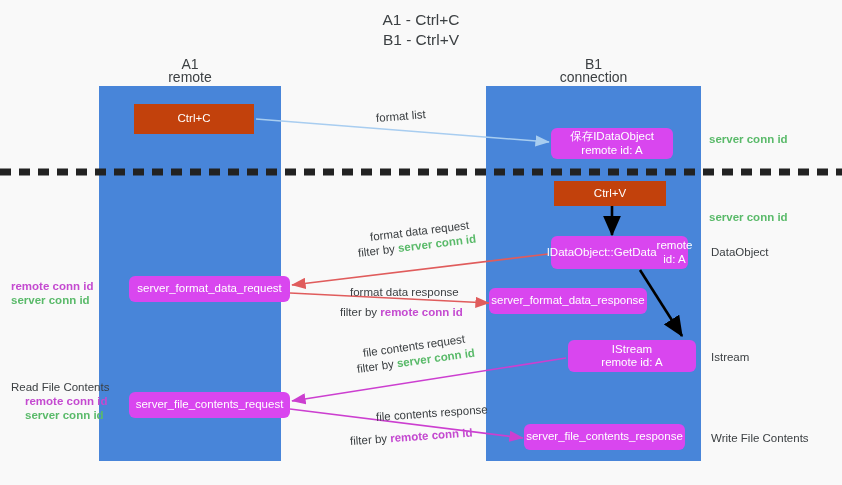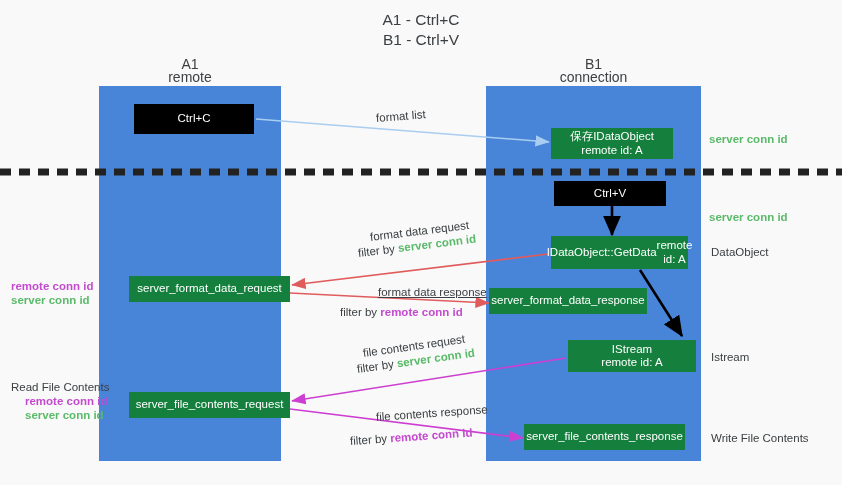--- a/index.html
+++ b/index.html
@@ -23,22 +23,22 @@
     position:absolute;text-align:center;color:#3c4043;
     font-size:14px;line-height:13px;z-index:3;
   }
 
   .node{
     position:absolute;z-index:3;
     display:flex;align-items:center;justify-content:center;
     text-align:center;color:#ffffff;font-size:11.5px;line-height:13.5px;
     box-sizing:border-box;padding:2px 4px;
   }
-  .node.green{background:#000000;}
-  .node.orange{background:#15803d;}
+  .node.green{background:#c2410c;}
+  .node.orange{background:#d946ef;border-radius:6px;}
 
   .side-label{position:absolute;z-index:4;font-size:11.5px;line-height:14px;}
   .side-label .grn{color:#5aba6a;font-weight:bold;}
   .side-label .mag{color:#c44ad0;font-weight:bold;}
   .side-label .gry{color:#3c4043;}
 
   .mid-label{
     position:absolute;z-index:4;color:#3c4043;
     font-size:11.5px;line-height:14px;white-space:nowrap;
     transform-origin:left center;
@@ -146,21 +146,21 @@
     <span>format list</span>
   </div>
 
   <div class="mid-label" style="left:370px;top:230px;transform:rotate(-7deg);">
     <span>format data request</span>
   </div>
   <div class="mid-label" style="left:358px;top:246px;transform:rotate(-7deg);">
     <span>filter by </span><span class="grn">server conn id</span>
   </div>
 
-  <div class="mid-label" style="left:378px;top:285px;text-decoration:underline;">
+  <div class="mid-label" style="left:350px;top:285px;">
     <span>format data response</span>
   </div>
   <div class="mid-label" style="left:340px;top:305px;">
     <span>filter by </span><span class="mag">remote conn id</span>
   </div>
 
   <div class="mid-label" style="left:363px;top:346px;transform:rotate(-8deg);">
     <span>file contents request</span>
   </div>
   <div class="mid-label" style="left:357px;top:362px;transform:rotate(-8deg);">

